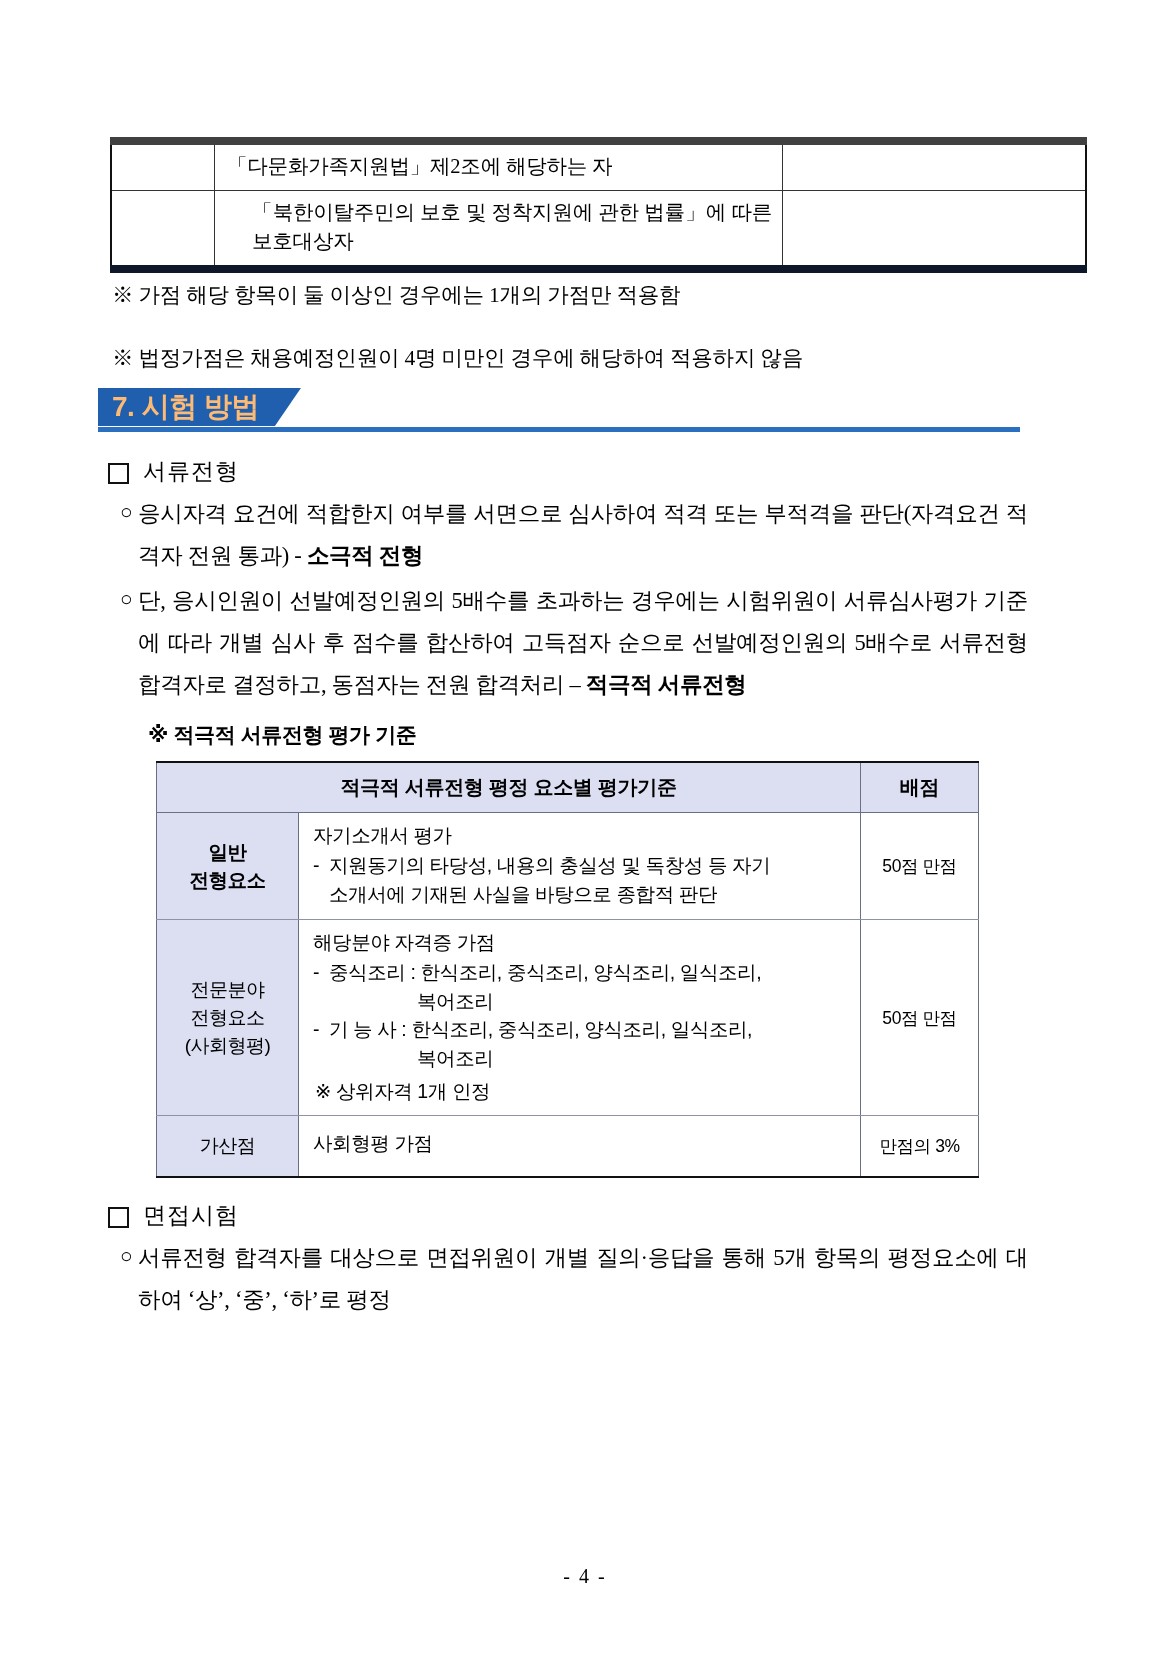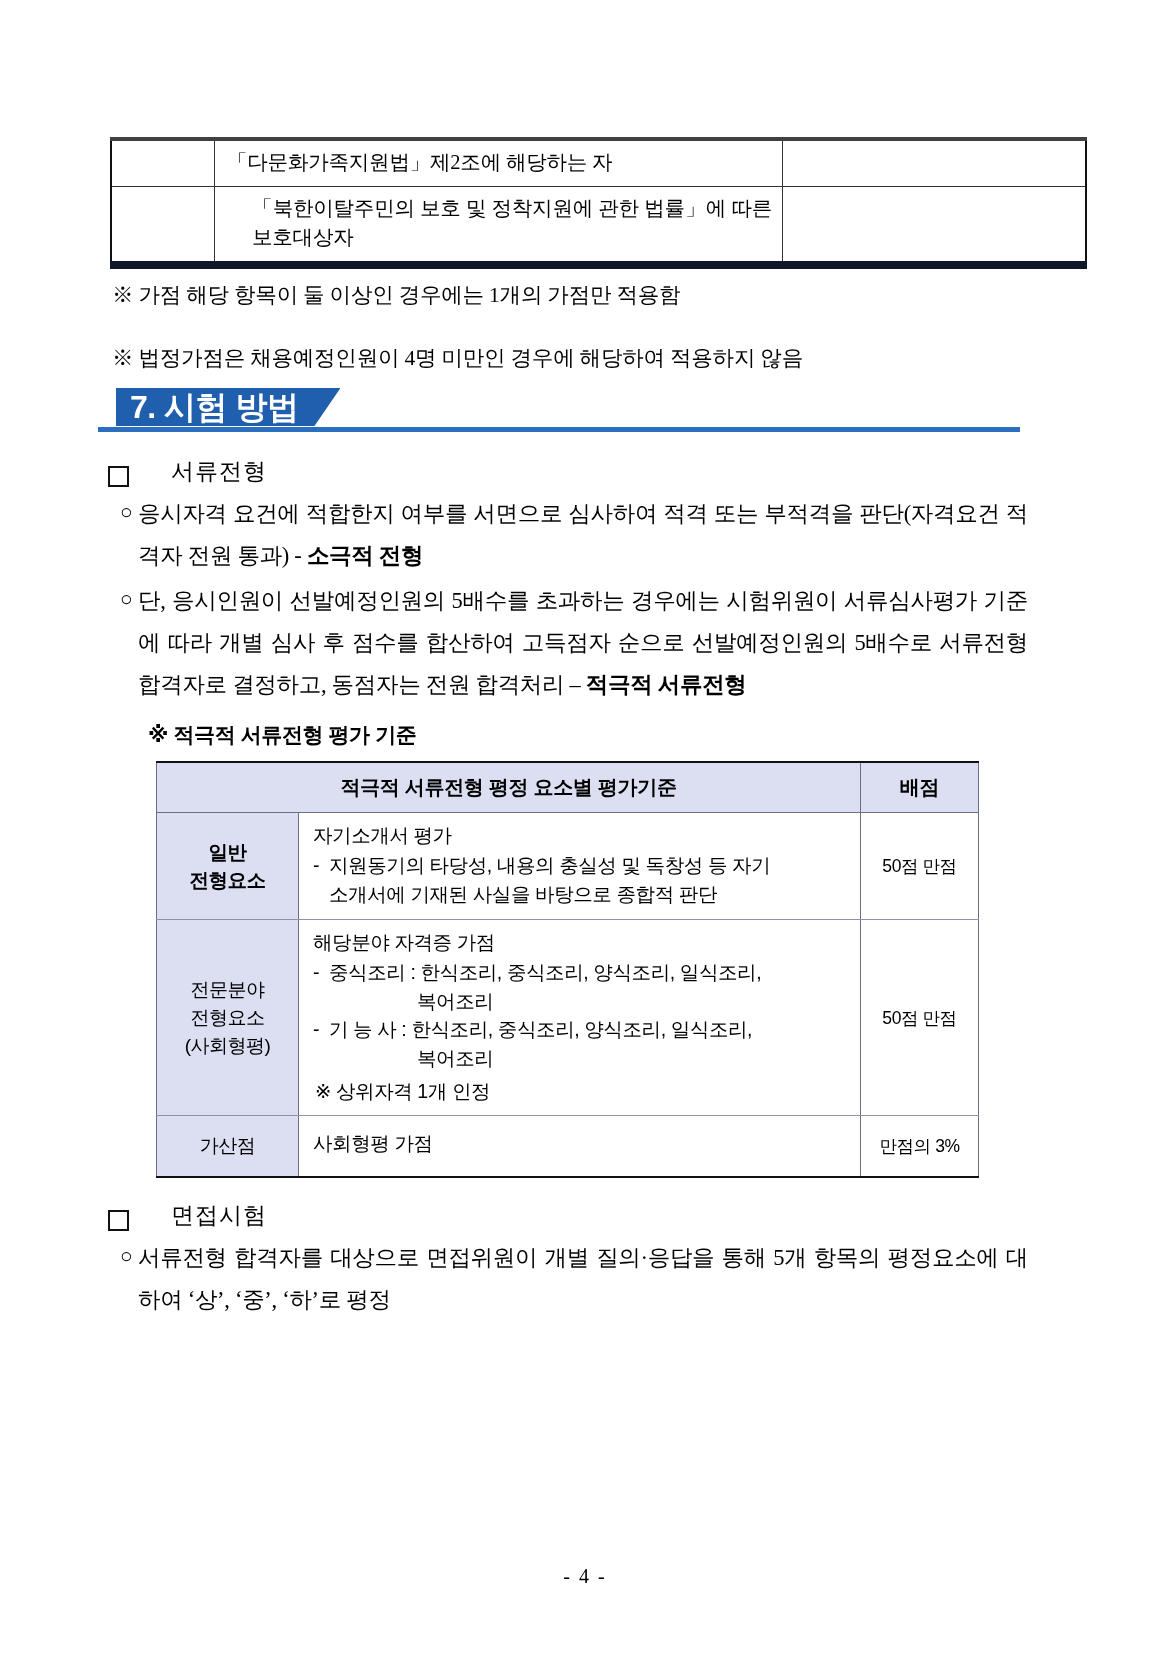--- a/index.html
+++ b/index.html
@@ -38,21 +38,21 @@
     border: 1px solid #333;
     vertical-align: middle;
     padding: 7px 10px 9px 12px;
     font-size: 20.5px;
     line-height: 1.42;
     letter-spacing: -0.2px;
   }
   .top-table .c-left  { width: 80px; border-left: 2px solid #111; }
   .top-table .c-mid   { width: 545px; }
   .top-table .c-right { width: 280px; border-right: 2px solid #111; }
-  .top-table tr:first-child td { border-top: 4px solid #404040; }
+  .top-table tr:first-child td { border-top: 8px solid #404040; }
   .top-table tr:last-child  td { border-bottom: 8px solid #0f172a; padding-left: 37px; }
 
   .justify-k {
     text-align: justify;
     text-justify: inter-character;
   }
 
   
   .notes {
     position: absolute;
@@ -76,57 +76,55 @@
     width: 922px;
     height: 46px;
   }
   .banner-tab {
     position: absolute;
     left: 0;
     top: 0;
     height: 38px;
     padding: 0 42px 0 14px;
     background: #1f5fae;
-    color: #ffffff;
+    color: #fdba74;
     font-family: "Liberation Sans", "DejaVu Sans", sans-serif;
     font-weight: bold;
-    font-size: 32px;
+    font-size: 28px;
     letter-spacing: -0.5px;
     line-height: 38px;
     -webkit-clip-path: polygon(0 0, 100% 0, calc(100% - 26px) 100%, 0 100%);
     clip-path: polygon(0 0, 100% 0, calc(100% - 26px) 100%, 0 100%);
     white-space: nowrap;
     z-index: 2;
-    margin-left: 18px;
   }
   .banner-rule {
     position: absolute;
     left: 0;
     bottom: 2px;
     width: 100%;
     height: 5px;
     background: #2a6fc0;
   }
 
   
   .content {
     position: absolute;
     left: 108px;
     top: 456px;
     width: 920px;
   }
 
   .sq-head {
     display: flex;
-    align-items: flex-end;
+    align-items: flex-start;
     font-size: 23px;
     letter-spacing: -0.4px;
     margin: 0 0 6px 0;
     font-family: "Liberation Serif", "DejaVu Serif", serif;
-    gap: 28px;
   }
   .sq-box {
     display: inline-block;
     width: 17px;
     height: 17px;
     border: 2px solid #111;
     margin: 7px 14px 0 0;
     flex: 0 0 auto;
   }
   .sq-label { font-weight: normal; letter-spacing: 1px; }

